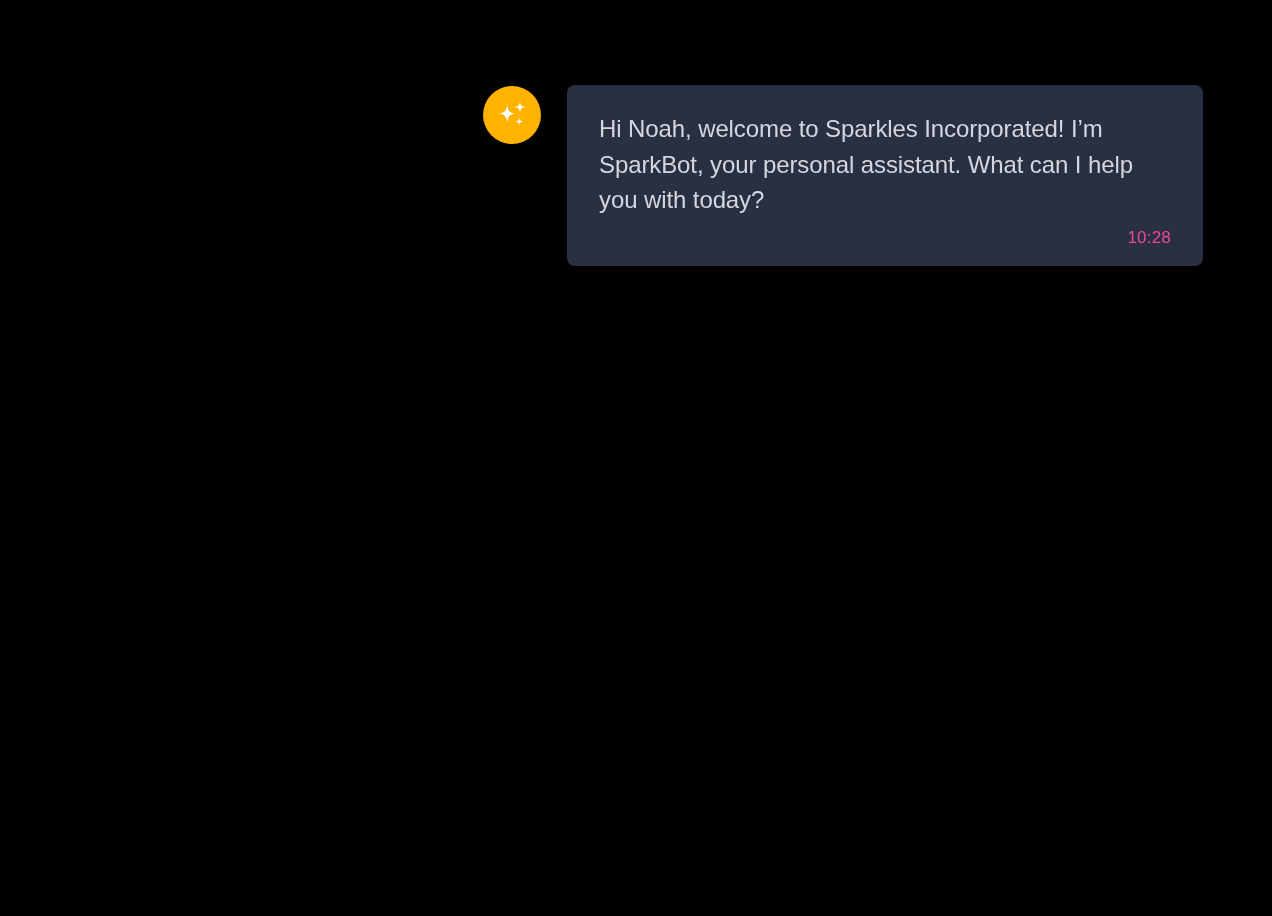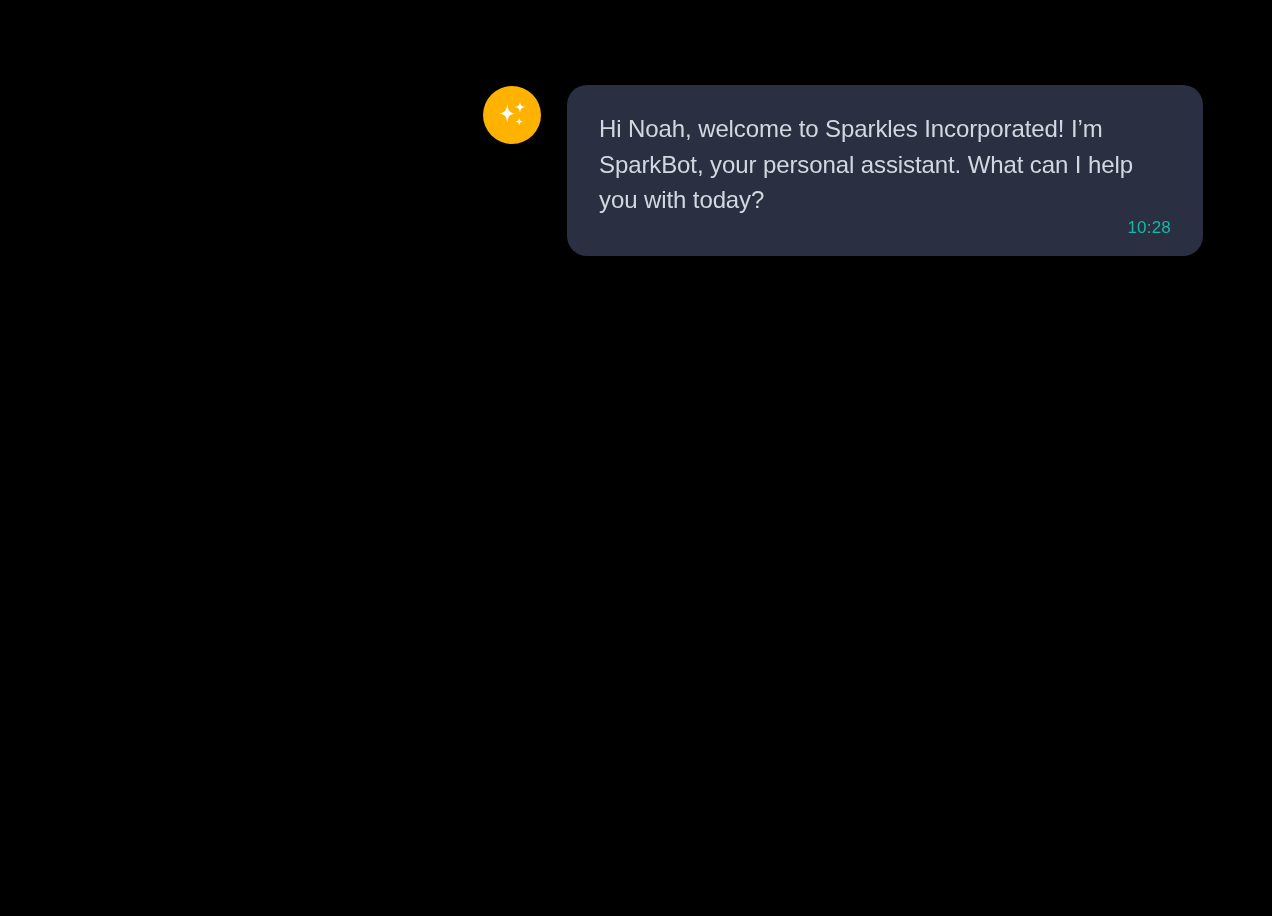--- a/index.html
+++ b/index.html
@@ -45,40 +45,41 @@
   }
   .avatar svg {
     display: block;
     width: 36px;
     height: 36px;
   }
 
   
   .bubble {
     background: #2A2F42;
-    border-radius: 20px;
+    border-radius: 8px;
     width: 636px;
     box-sizing: border-box;
     padding: 26px 32px 18px 32px;
     display: flex;
     flex-direction: column;
   }
 
   .bubble-text {
     color: #D3D7E0;
     font-size: 24px;
     line-height: 35.5px;
     letter-spacing: -0.1px;
     white-space: pre-wrap;
     margin: 0;
   }
 
   .bubble-meta {
+    margin-top: 10px;
     align-self: flex-end;
-    color: #14b8a6;
+    color: #ec4899;
     font-size: 17px;
     line-height: 20px;
     letter-spacing: 0.2px;
   }
 </style>
 </head>
 <body>
 
 <div id="chat-canvas">
 

